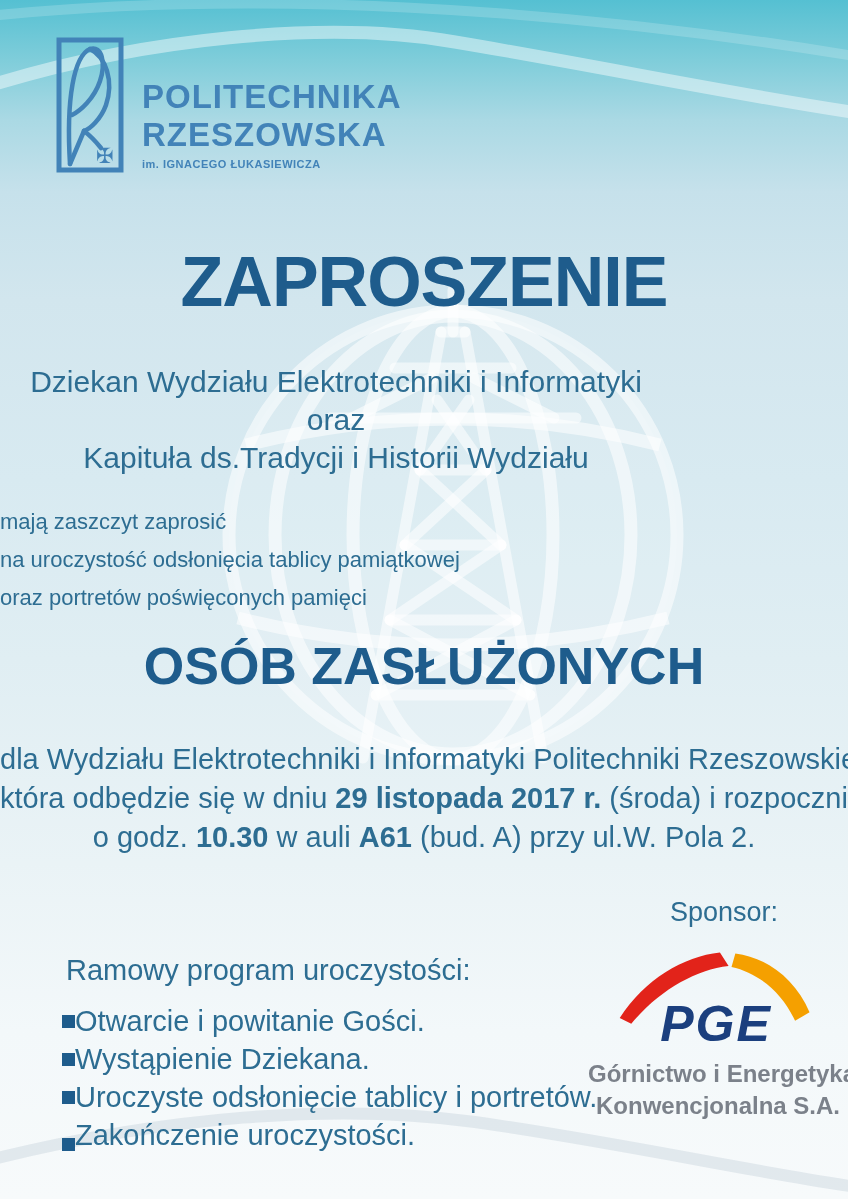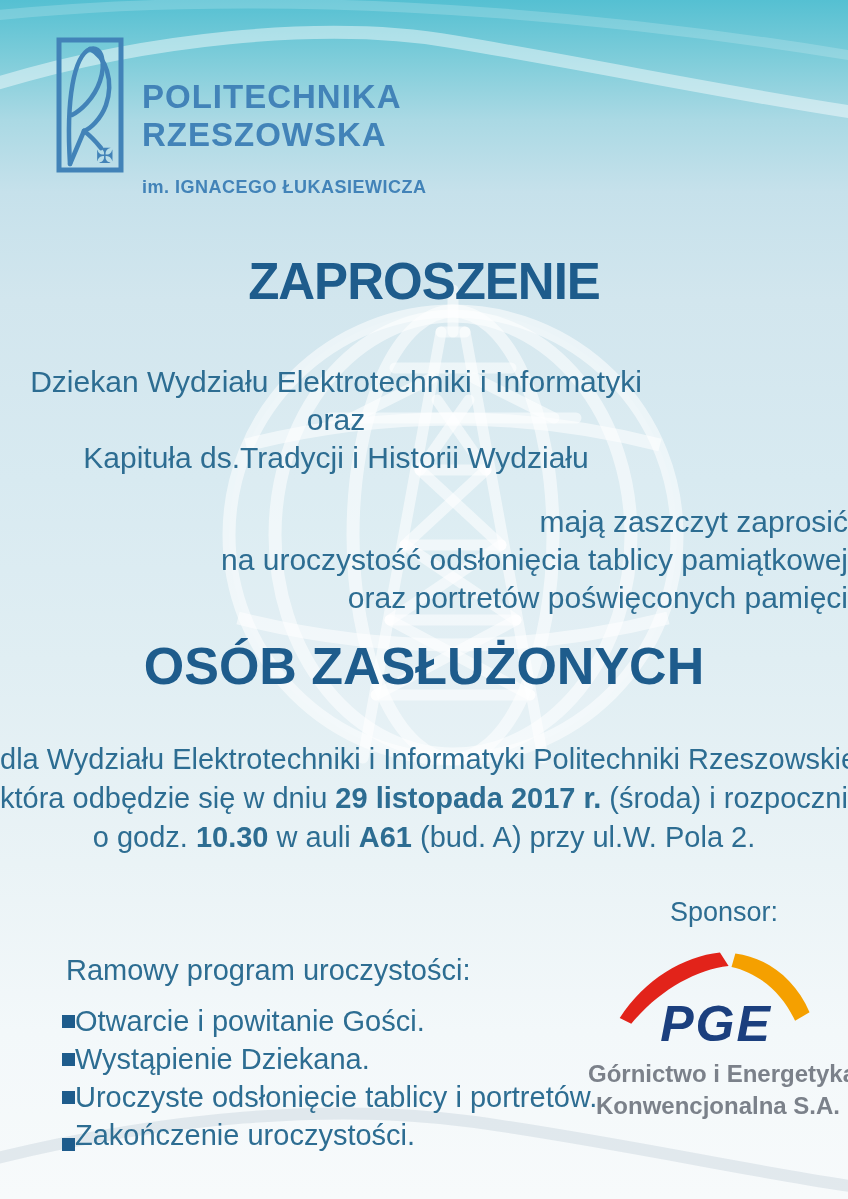--- a/index.html
+++ b/index.html
@@ -10,28 +10,28 @@
       #55c0d2 0%,#7fcdda 5%,#aad9e4 10%,#c6e1eb 16%,#d2e6ee 25%,
       #d8eaf1 40%,#e0eef3 55%,#eaf3f6 72%,#f3f8fa 86%,#f7fafb 100%);
   }
   .bg{position:absolute;left:0;top:0;width:848px;height:1199px;z-index:0;pointer-events:none;}
   .content{position:relative;z-index:1;}
 
   .brand{position:absolute;left:55px;top:36px;display:flex;gap:17px;}
   .brand-logo{width:70px;height:138px;}
   .brand-text{padding-top:42px;}
   .brand-line{font-weight:700;font-size:33px;line-height:38px;letter-spacing:1px;color:#4283b8;}
-  .brand-sub{font-weight:700;font-size:18px;letter-spacing:.5px;color:#4283b8;margin-top:23px;}
+  .brand-sub{font-weight:700;font-size:11px;letter-spacing:.5px;color:#4283b8;margin-top:4px;}
 
   .title{position:absolute;left:0;top:240px;width:848px;margin:0;text-align:center;
-    font-size:51px;font-weight:600;letter-spacing:-1px;color:#1e5c8c;line-height:84px;}
+    font-size:70px;font-weight:600;letter-spacing:-1px;color:#1e5c8c;line-height:84px;}
 
   .teal{color:#2d6d92;font-weight:300;}
   .hosts{position:absolute;left:0;top:363px;width:672px;text-align:center;font-size:30px;line-height:38px;}
-  .intro{position:absolute;left:0;top:503px;width:848px;text-align:right;font-size:30px;line-height:38px;}
+  .intro{position:absolute;left:0;top:503px;width:848px;text-align:left;font-size:22px;line-height:38px;}
 
   .honorees{position:absolute;left:0;top:636px;width:848px;margin:0;text-align:center;
     font-size:52px;font-weight:700;color:#1e5c8c;line-height:60px;}
 
   .details{position:absolute;left:0;top:740px;width:848px;text-align:center;
     font-size:29px;line-height:39px;white-space:nowrap;}
   .details .b{font-weight:700;}
 
   .program{position:absolute;left:46px;top:952px;font-size:29px;margin-left:16px;}
   .program-heading{line-height:36px;margin:0 0 14px 4px;}

